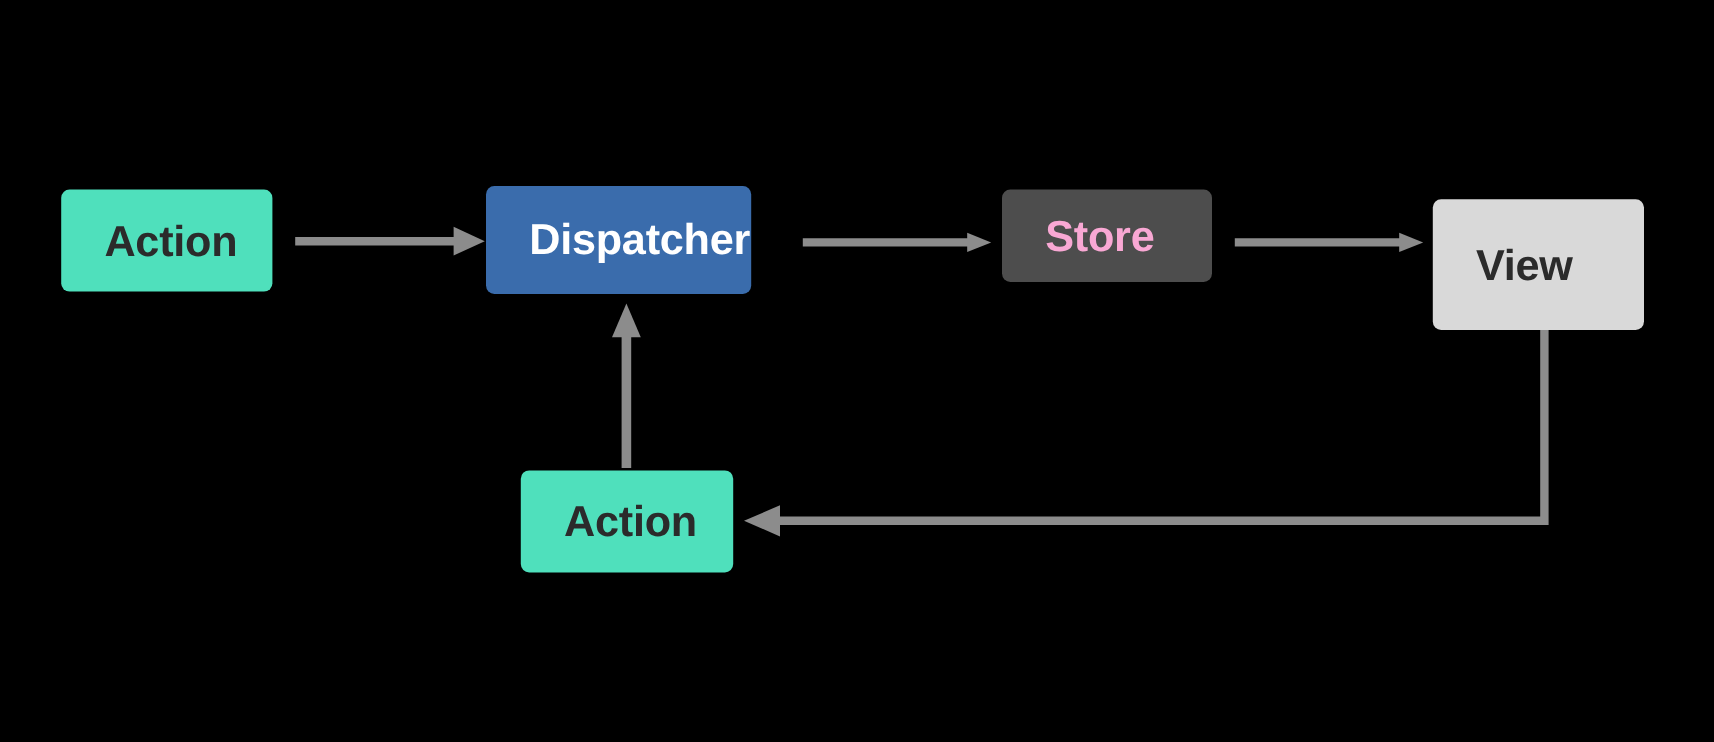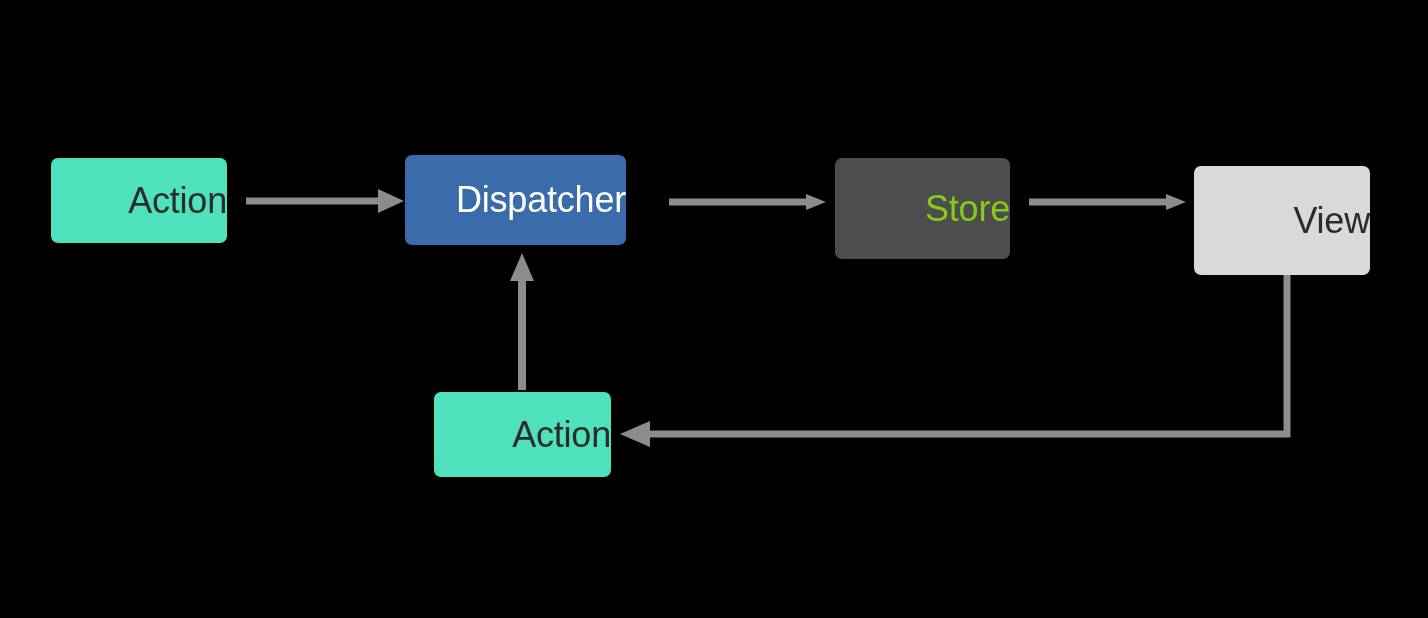--- a/index.html
+++ b/index.html
@@ -26,23 +26,23 @@
     top: 0;
     width: 1428px;
     height: 618px;
     pointer-events: none;
   }
   .node {
     position: absolute;
     box-sizing: border-box;
     display: flex;
     align-items: center;
-    justify-content: flex-end;
+    justify-content: flex-start;
     border-radius: 7px;
-    font-weight: normal;
+    font-weight: bold;
     letter-spacing: -0.2px;
     white-space: nowrap;
     user-select: none;
     padding-left: 36px;
   }
   .node-label {
     display: block;
     line-height: 1;
   }
 </style>
@@ -80,21 +80,21 @@
   </svg>
 
   <div class="node" id="node-action-top" style="left: 51px; top: 158px; width: 176px; height: 85px; background: rgb(79, 224, 188); color: rgb(43, 43, 43); font-size: 36px;">
     <span class="node-label">Action</span>
   </div>
 
   <div class="node" id="node-dispatcher" style="left: 405px; top: 155px; width: 221px; height: 90px; background: rgb(58, 108, 172); color: rgb(255, 255, 255); font-size: 36px;">
     <span class="node-label">Dispatcher</span>
   </div>
 
-  <div class="node" id="node-store" style="left: 835px; top: 158px; width: 175px; height: 101px; background: rgb(77, 77, 77); color: #84cc16; font-size: 36px;">
+  <div class="node" id="node-store" style="left: 835px; top: 158px; width: 175px; height: 77px; background: rgb(77, 77, 77); color: #f9a8d4; font-size: 36px;">
     <span class="node-label">Store</span>
   </div>
 
   <div class="node" id="node-view" style="left: 1194px; top: 166px; width: 176px; height: 109px; background: rgb(217, 217, 217); color: rgb(43, 43, 43); font-size: 36px;">
     <span class="node-label">View</span>
   </div>
 
   <div class="node" id="node-action-bottom" style="left: 434px; top: 392px; width: 177px; height: 85px; background: rgb(79, 224, 188); color: rgb(43, 43, 43); font-size: 36px;">
     <span class="node-label">Action</span>
   </div>

